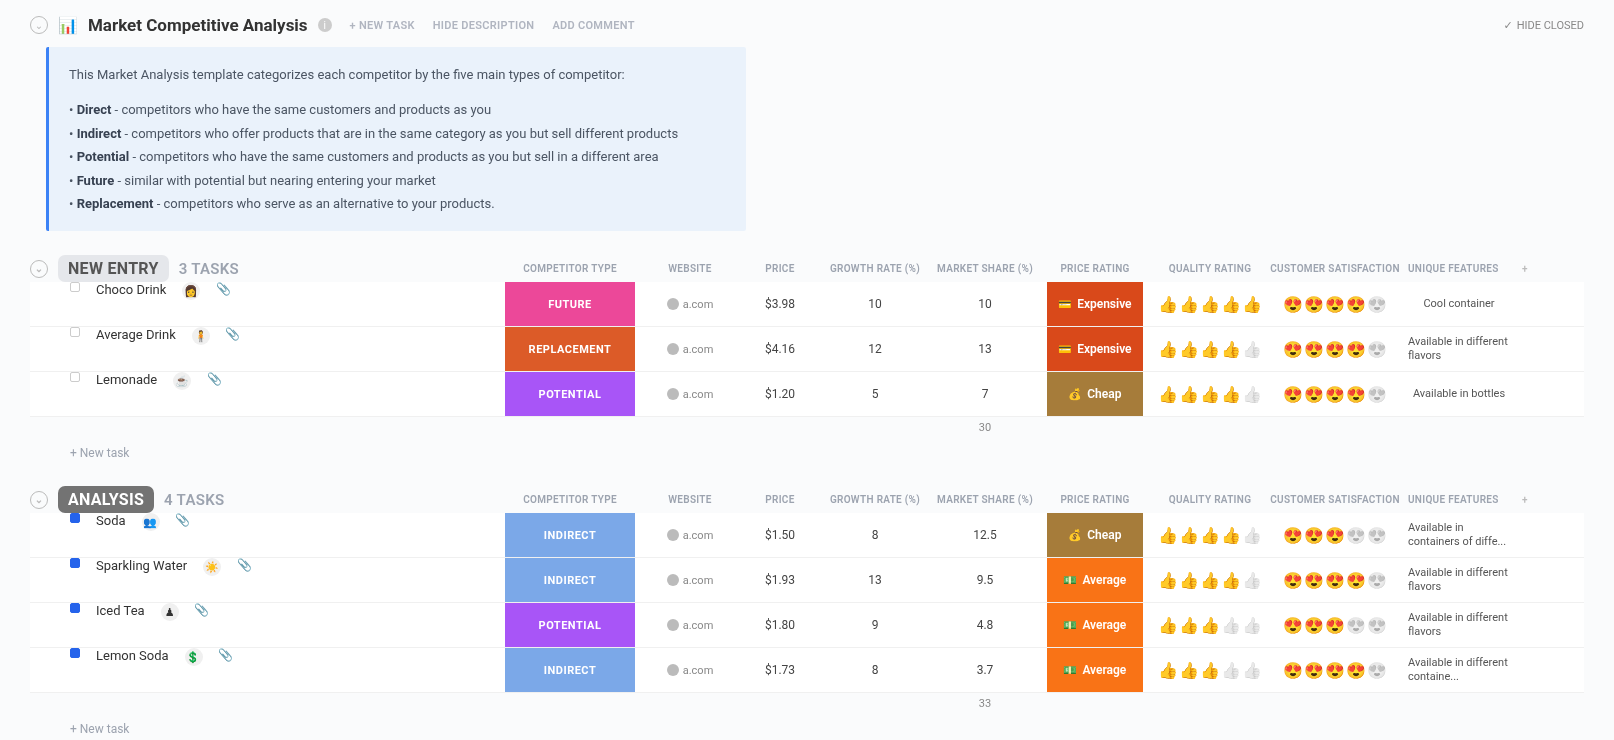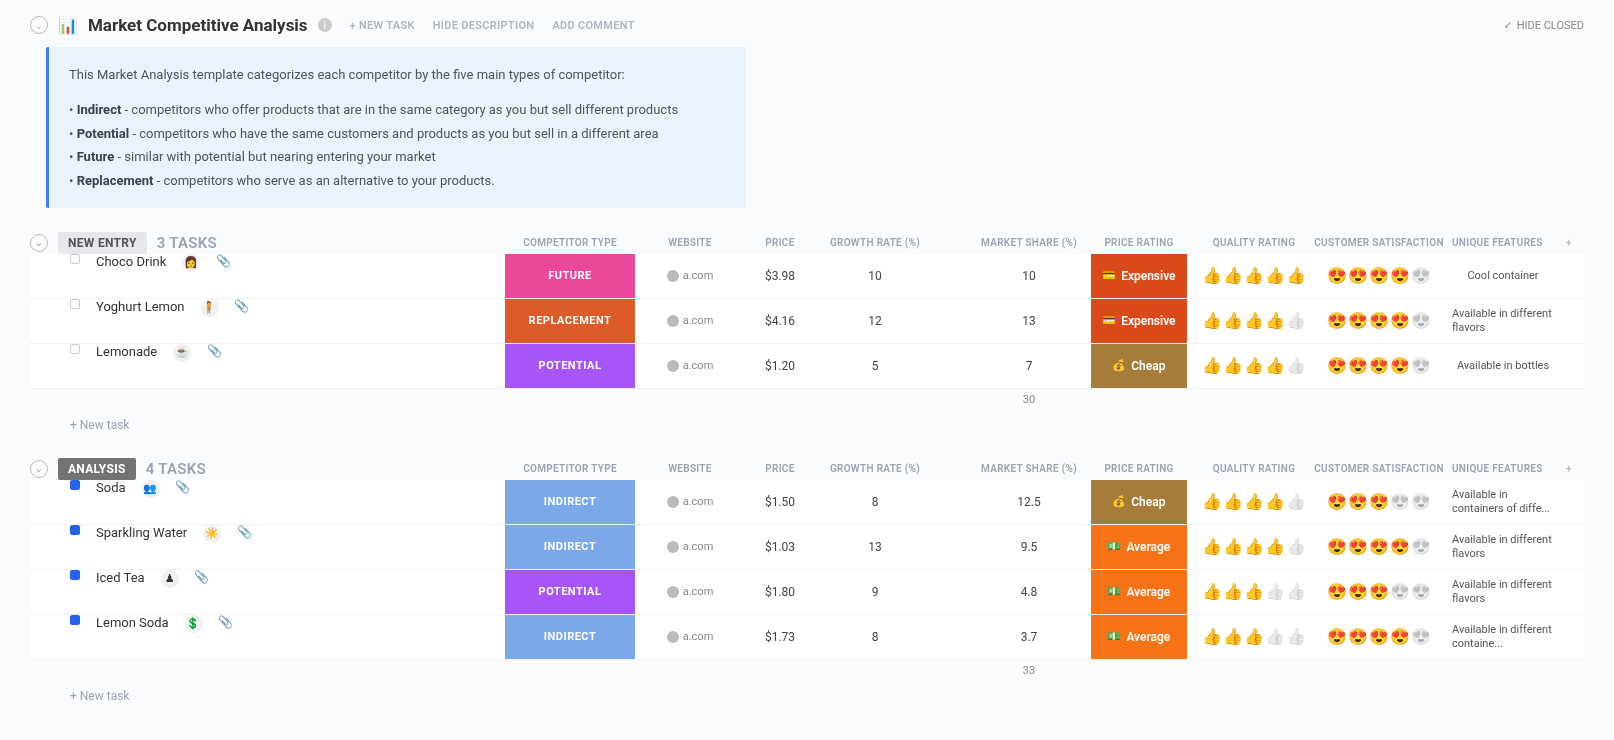--- a/index.html
+++ b/index.html
@@ -10,32 +10,32 @@
 .chart-emoji { font-size: 16px; }
 .page-title { font-size: 17px; font-weight: 700; color: #333; }
 .info-icon { width: 14px; height: 14px; background: #ccc; border-radius: 50%; color: #fff; font-size: 10px; display: inline-flex; align-items: center; justify-content: center; }
 .header-action { font-size: 11px; font-weight: 600; color: #b0b5c0; letter-spacing: 0.3px; cursor: pointer; margin-left: 8px; }
 .spacer { flex: 1; }
 .hide-closed { font-size: 11px; color: #888; display: flex; align-items: center; gap: 4px; cursor: pointer; }
 .description-box { background: #eaf2fb; border-left: 3px solid #3b82f6; padding: 16px 20px; margin: 0 0 24px 16px; max-width: 700px; border-radius: 2px; }
 .description-box p { color: #4b5563; line-height: 1.8; font-size: 13px; }
 .description-box .intro { margin-bottom: 12px; }
 .description-box p b { color: #374151; }
-.group-title { font-size: 12px; font-weight: 700; padding: 4px 10px; border-radius: 2px; letter-spacing: 0.3px; }
+.group-title { font-size: 16px; font-weight: 700; padding: 4px 10px; border-radius: 7px; letter-spacing: 0.3px; }
 .group-title.gray { background: #e5e7eb; color: #555; }
 .group-title.blue { background: #737373; color: #fff; }
 .task-count { font-size: 15px; color: #9ca3af; font-weight: 600; }
 .col-headers { display: flex; align-items: center; font-size: 10px; color: #9ca3af; font-weight: 600; letter-spacing: 0.3px; }
 .col-name { flex: 0 0 470px; }
 .col { text-align: center; }
 .col-type { flex: 0 0 140px; }
 .col-website { flex: 0 0 100px; }
 .col-price { flex: 0 0 80px; text-align: center; }
 .col-growth { flex: 0 0 110px; }
-.col-share { flex: 0 0 110px; margin-left: 44px; }
+.col-share { flex: 0 0 110px; }
 .col-rating { flex: 0 0 110px; }
 .col-quality { flex: 0 0 120px; }
 .col-satisfaction { flex: 0 0 130px; }
 .col-features { flex: 0 0 110px; text-align: left; padding-left: 8px; }
 .col-plus { flex: 0 0 30px; color: #bbb; cursor: pointer; }
 .row { display: flex; align-items: stretch; background: #fff; border-bottom: 1px solid #f0f0f0; min-height: 44px; }
 .row-name { flex: 0 0 470px; display: flex; align-items: flex-start; padding-left: 40px; gap: 16px; }
 .check-square { width: 10px; height: 10px; border: 1.5px solid #ccc; border-radius: 2px; }
 .check-square.blue { border-color: #2563eb; background: #2563eb; }
 .task-name { color: #333; cursor: pointer; }
@@ -75,20 +75,21 @@
     <span class="header-action">+ NEW TASK</span>
     <span class="header-action">HIDE DESCRIPTION</span>
     <span class="header-action">ADD COMMENT</span>
     <span class="spacer"></span>
     <span class="hide-closed">✓ <span>HIDE CLOSED</span></span>
   </div>
 
   <div class="description-box">
     <p class="intro">This Market Analysis template categorizes each competitor by the five main types of competitor:</p>
     <div id="desc-items">
+        <p>• <b>Direct</b> - competitors who have the same customers and products as you</p>
         <p>• <b>Indirect</b> - competitors who offer products that are in the same category as you but sell different products</p>
         <p>• <b>Potential</b> - competitors who have the same customers and products as you but sell in a different area</p>
         <p>• <b>Future</b> - similar with potential but nearing entering your market</p>
         <p>• <b>Replacement</b> - competitors who serve as an alternative to your products.</p>
       </div>
   </div>
 
   <div id="groups">
       <div class="group-block">
   <div class="header-and-cols col-headers">
@@ -148,21 +149,21 @@
             </span>
           </div>
       <div class="cell col-features">
             <div class="features-text">Cool container</div>
           </div>
       <div class="cell col-plus"></div>
     </div>
     <div class="row">
       <div class="row-name">
         <span class="check-square gray"></span>
-        <span class="task-name">Yoghurt Lemon</span>
+        <span class="task-name">Average Drink</span>
         <span class="assignee">🧍</span>
         <span class="attach-icon">📎</span>
       </div>
       <div class="cell col-type">
             <div class="type-badge type-REPLACEMENT">REPLACEMENT</div>
           </div>
       <div class="cell col-website">
             <span class="globe"></span>
             <span class="website">a.com</span>
           </div>
@@ -322,21 +323,21 @@
         <span class="assignee">☀️</span>
         <span class="attach-icon">📎</span>
       </div>
       <div class="cell col-type">
             <div class="type-badge type-INDIRECT">INDIRECT</div>
           </div>
       <div class="cell col-website">
             <span class="globe"></span>
             <span class="website">a.com</span>
           </div>
-      <div class="cell col-price">$1.03</div>
+      <div class="cell col-price">$1.93</div>
       <div class="cell col-growth">13</div>
       <div class="cell col-share">9.5</div>
       <div class="cell col-rating">
             <div class="price-rating pr-Average"><span class="pr-icon">💵</span>Average</div>
           </div>
       <div class="cell col-quality">
             <span class="emoji-row">
               <span class="">👍</span>
               <span class="">👍</span>
               <span class="">👍</span>

